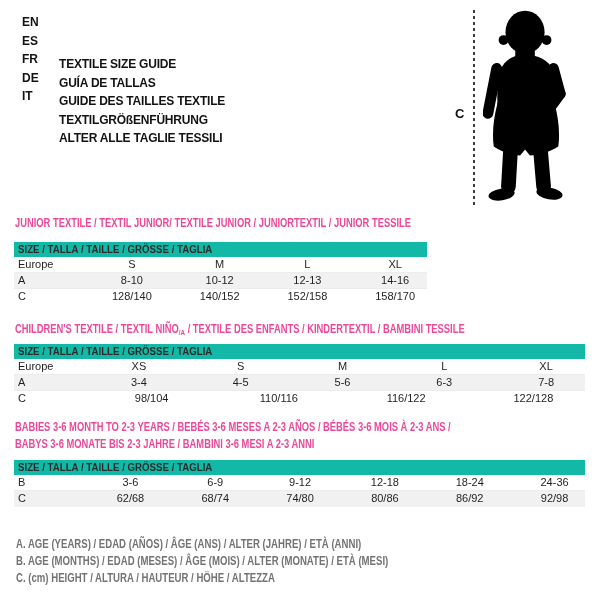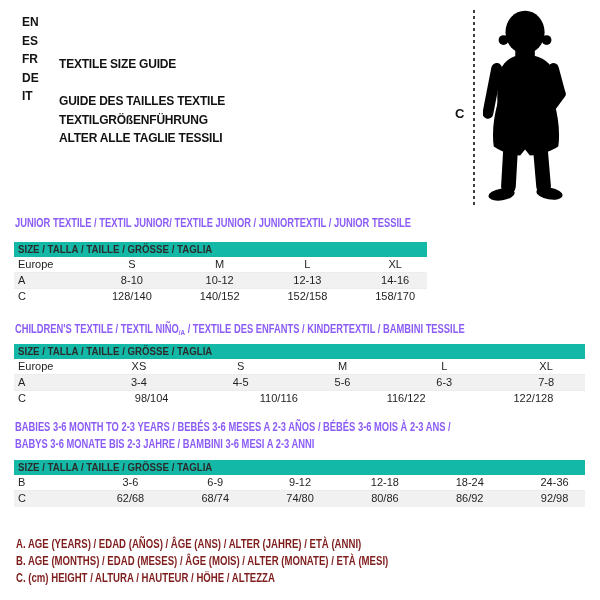--- a/index.html
+++ b/index.html
@@ -17,48 +17,49 @@
       background:repeating-linear-gradient(to bottom,#3d3d3d 0 3px,transparent 3px 6px);}
   .height-label{position:absolute;left:455px;top:106px;font-size:13px;font-weight:700;color:#111;}
   .baby-svg{position:absolute;left:483px;top:8px;}
 
   
   .cond{display:inline-block;transform:scaleX(0.78);transform-origin:0 50%;white-space:nowrap;}
   .cond88{display:inline-block;transform:scaleX(0.88);transform-origin:0 50%;white-space:nowrap;}
   .cond80{display:inline-block;transform:scaleX(0.80);transform-origin:0 50%;white-space:nowrap;}
 
   
-  .tbl-title{position:absolute;left:15px;font-size:12px;font-weight:700;color:#8b5cf6;line-height:17px;}
+  .tbl-title{position:absolute;left:15px;font-size:12px;font-weight:700;color:#ec4899;line-height:17px;}
   .tbl-title .sub{font-size:8px;vertical-align:-2px;}
   .tbl{position:absolute;left:14px;}
   .size-bar{height:15px;line-height:15px;background:#14b8a6;padding-left:4px;
             font-size:11px;font-weight:700;color:#2b2b2b;}
   .trow{display:flex;height:16px;line-height:15px;font-size:11px;color:#1f1f1f;
         border-bottom:1px solid #ececec;box-sizing:border-box;gap:24px;}
   .trow:last-child{border-bottom:none;}
   .trow.shaded{background:#f1f1f1;}
   .tlabel{flex:0 0 62px;padding-left:4px;box-sizing:border-box;text-align:left;}
   .tcell{flex:1;text-align:center;}
 
   
   .legend{position:absolute;left:16px;top:536px;}
-  .legend-line{height:17px;line-height:17px;font-size:12px;font-weight:700;color:#7f1d1d;}
+  .legend-line{height:17px;line-height:17px;font-size:12px;font-weight:700;color:#737373;}
 </style>
 </head>
 <body>
 
 <div id="stage">
 
   <div class="lang-block">
     <div class="lang-row">
       <span class="lang-code">EN</span>
       <span class="lang-label">TEXTILE SIZE GUIDE</span>
     </div>
     <div class="lang-row">
       <span class="lang-code">ES</span>
+      <span class="lang-label">GUÍA DE TALLAS</span>
     </div>
     <div class="lang-row">
       <span class="lang-code">FR</span>
       <span class="lang-label">GUIDE DES TAILLES TEXTILE</span>
     </div>
     <div class="lang-row">
       <span class="lang-code">DE</span>
       <span class="lang-label">TEXTILGRÖßENFÜHRUNG</span>
     </div>
     <div class="lang-row">

